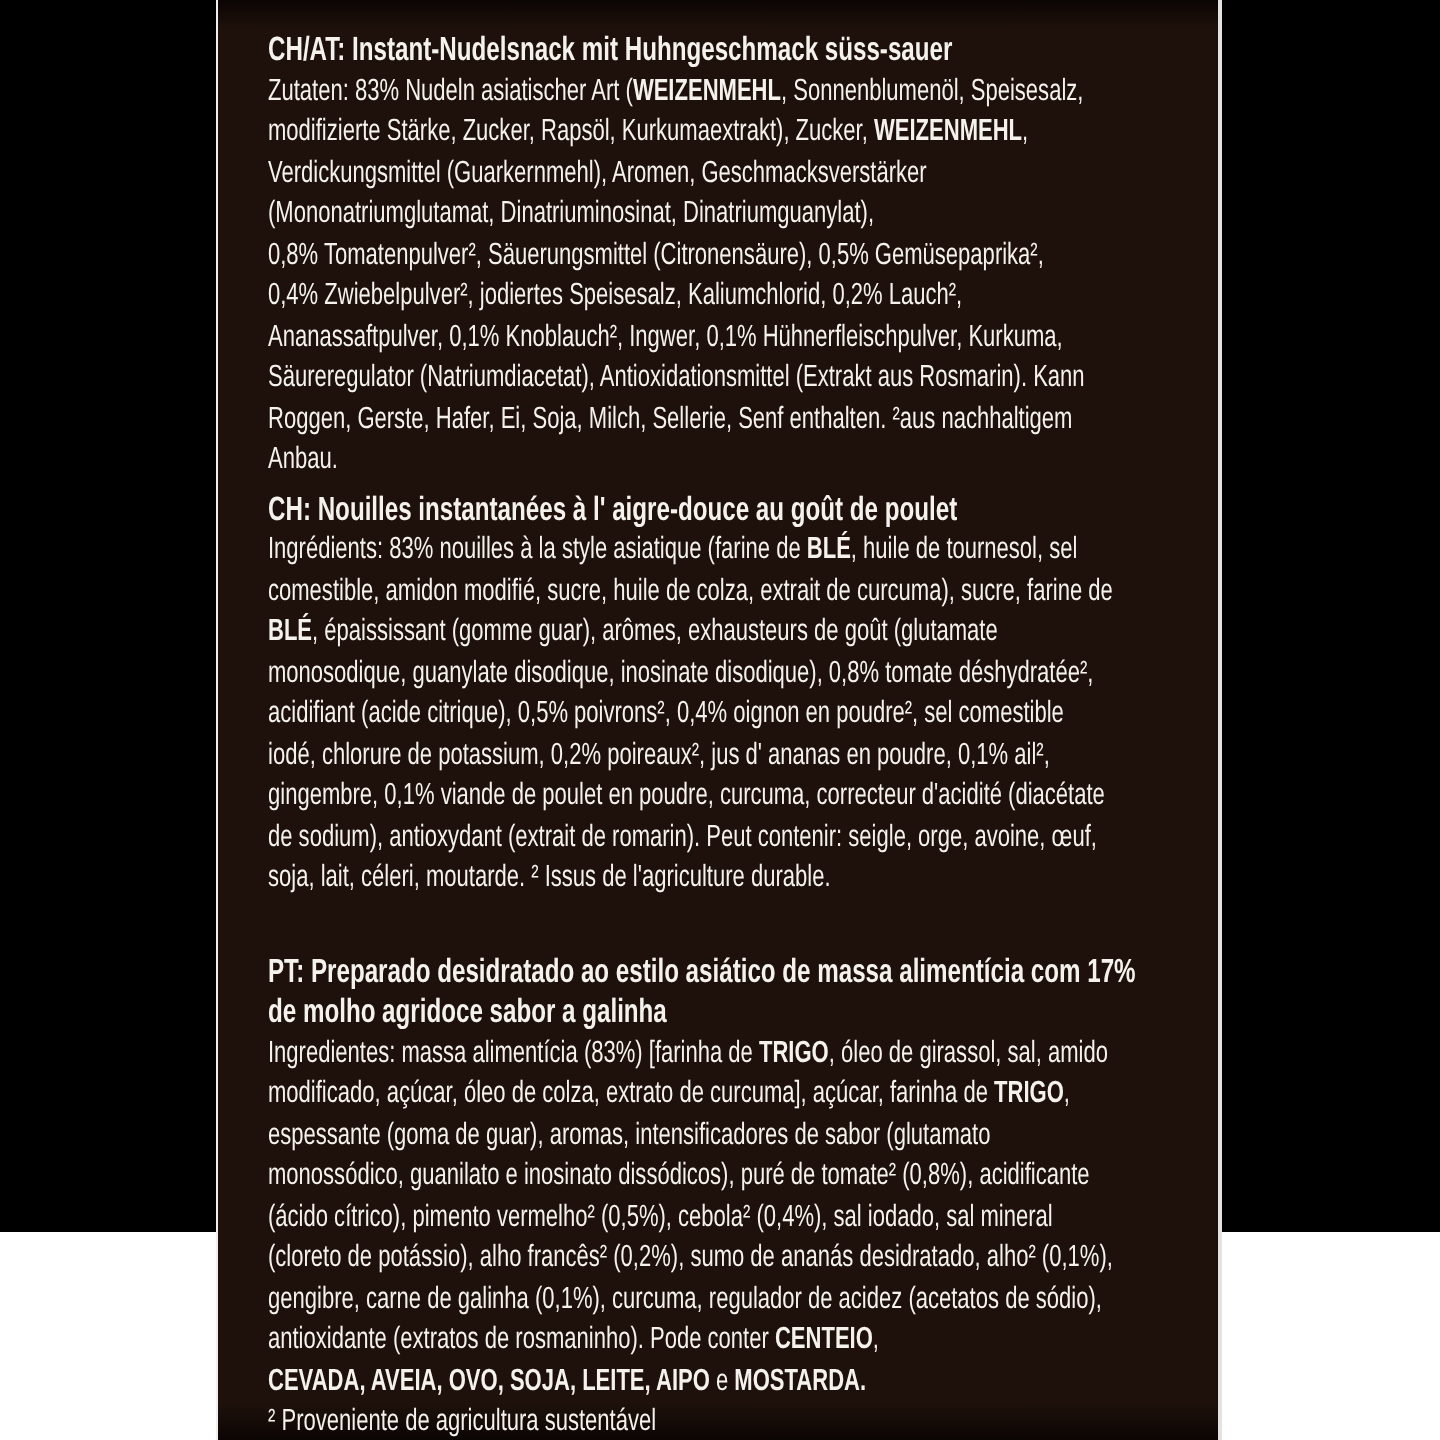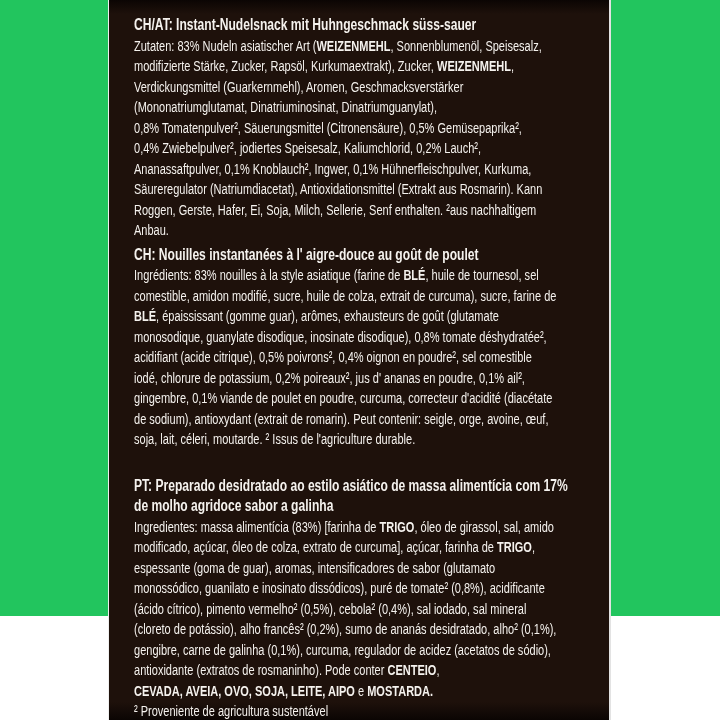--- a/index.html
+++ b/index.html
@@ -2,21 +2,21 @@
 <html><head>
 <meta charset="utf-8">
 <style>
   html, body {
     margin: 0; padding: 0;
     width: 720px; height: 720px;
     background: #ffffff;
     overflow: hidden;
     font-family: "Liberation Sans", sans-serif;
   }
-  .stage { position: relative; width: 720px; height: 616px; background: #22c55e; }
+  .stage { position: relative; width: 720px; height: 616px; background: #000000; }
   .panel {
     position: absolute; left: 108px; top: 0; width: 503px; height: 720px;
     background: linear-gradient(180deg, #0b0503 0px, #1e110b 14px, #1e110b 702px, #0b0503 720px);
     border-right: 2px solid #e3e3e3;
     border-left: 1px solid #efefef;
     box-sizing: border-box;
   }
   .textcol {
     position: absolute; left: 25px; top: 15px; width: 640px;
     transform: scaleX(0.72); transform-origin: 0 0;

